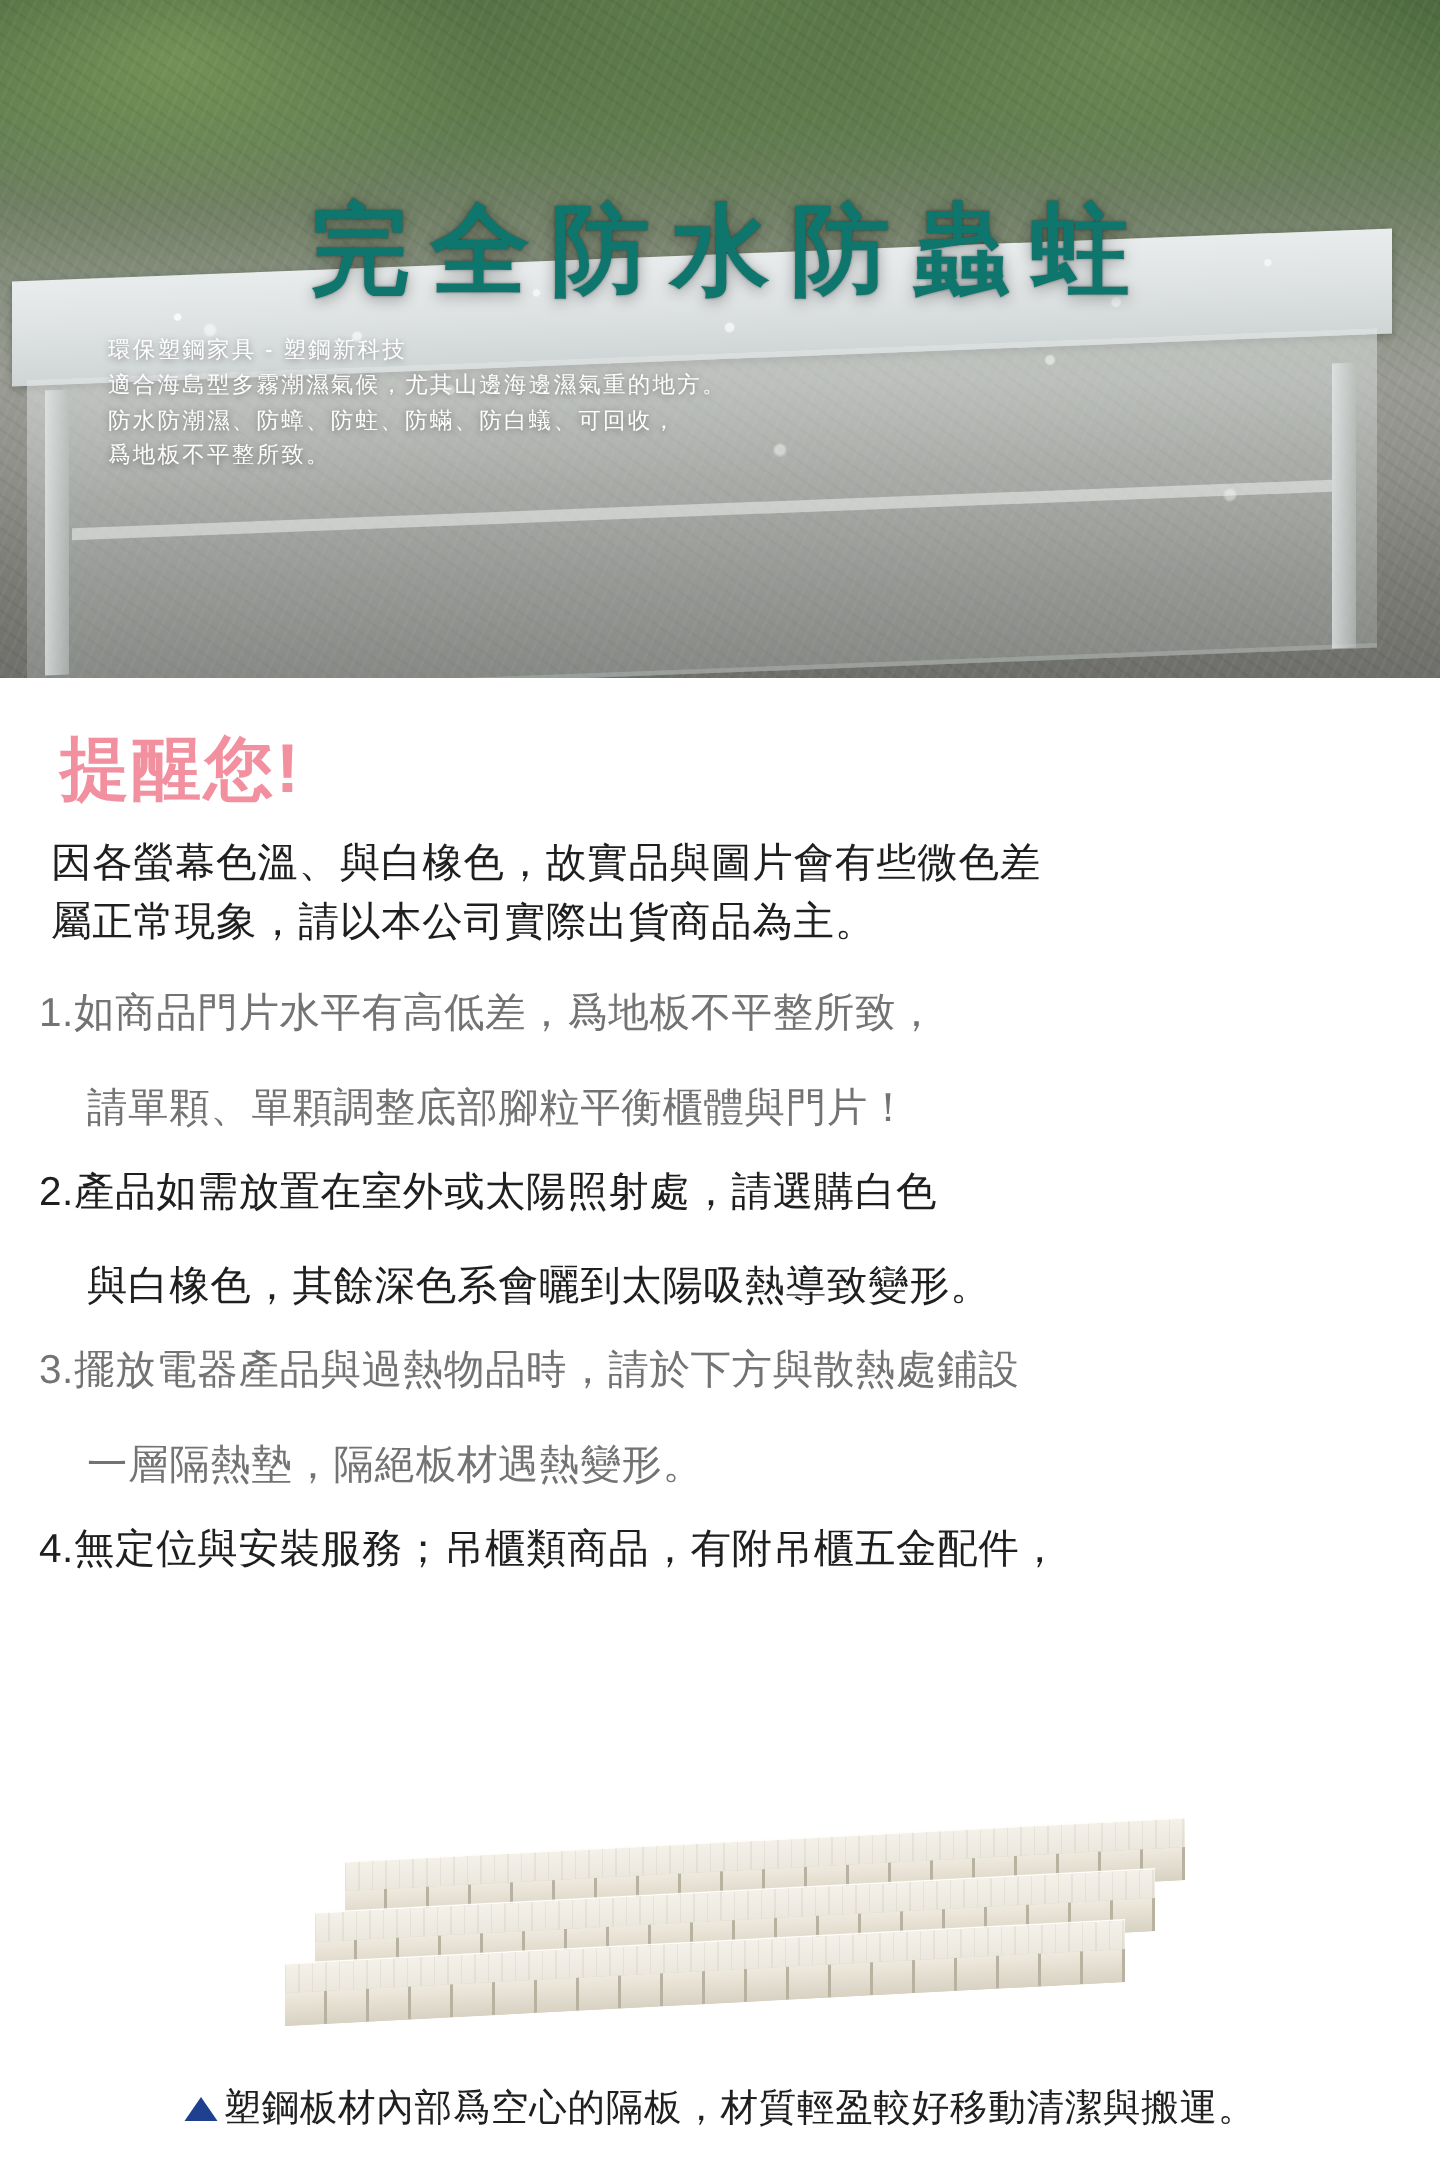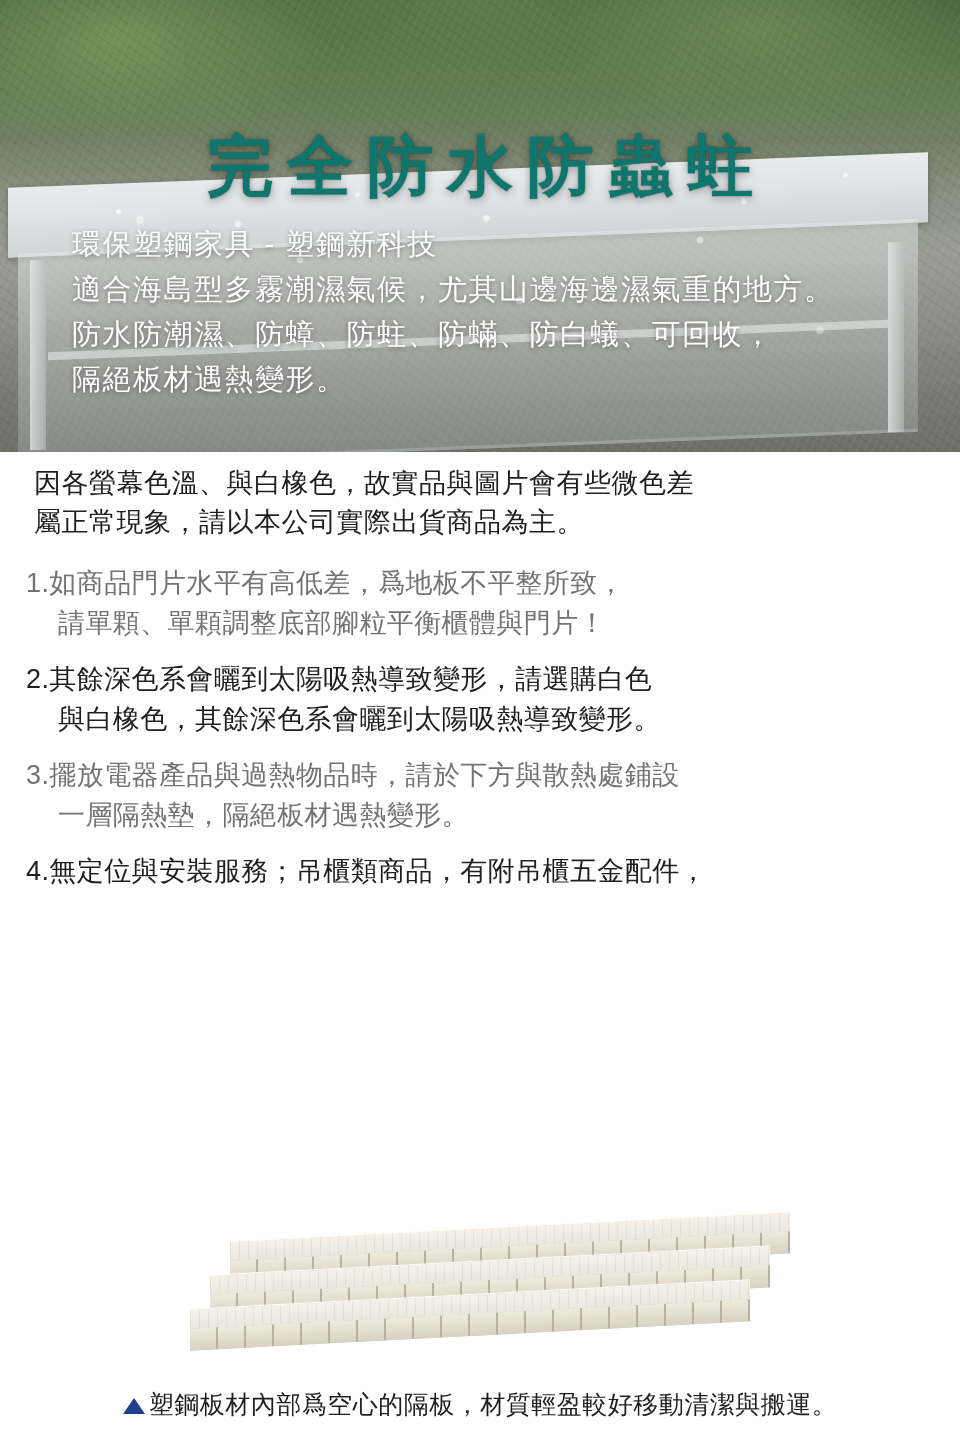--- a/index.html
+++ b/index.html
@@ -118,21 +118,21 @@
     letter-spacing: 14px;
     text-indent: 14px;
     text-shadow: 0 2px 10px rgba(0,0,0,.35), 0 0 2px rgba(0,0,0,.4);
     white-space: nowrap;
   }
   .hero-lines {
     position: absolute;
     left: 72px;
     top: 222px;
     color: #ffffff;
-    font-size: 29px;
+    font-size: 15px;
     line-height: 1.55;
     letter-spacing: 1.5px;
     text-shadow: 0 1px 5px rgba(0,0,0,.4);
   }
   .hero-lines .line { display: block; }
   .hero-lines .gap { }
 
   
   .notice {
     position: absolute;
@@ -161,21 +161,21 @@
     list-style: none;
   }
   .notice-item {
     margin: 0 0 16px 0;
     padding: 0 24px 0 26px;
     font-size: 27px;
     line-height: 1.48;
     letter-spacing: 0.4px;
   }
   .notice-item .l1 { display: block; }
-  .notice-item .l2 { display: block; padding-left: 32px; }
+  .notice-item .l2 { display: block; padding-left: 32px; margin-top: 23px; }
   .pink { color: #737373; }
   .dark { color: #1f1f1f; }
 
   
   .panel-wrap {
     position: absolute;
     left: 0;
     top: 1218px;
     width: 960px;
     height: 222px;
@@ -258,38 +258,39 @@
     <div class="cab-leg r"></div>
   </div>
   <div class="drops"></div>
 
   <h1 class="hero-title">完全防水防蟲蛀</h1>
 
   <div class="hero-lines">
     <span class="line">環保塑鋼家具 - 塑鋼新科技</span>
     <span class="line">適合海島型多霧潮濕氣候，尤其山邊海邊濕氣重的地方。</span>
     <span class="line gap">防水防潮濕、防蟑、防蛀、防蟎、防白蟻、可回收，</span>
-    <span class="line">隔絕板材遇熱變形。</span>
+    <span class="line">爲地板不平整所致。</span>
   </div>
 </section>
 
 <section class="notice">
+  <h2 class="notice-heading">提醒您!</h2>
 
   <div class="notice-intro">
     <span class="line">因各螢幕色溫、與白橡色，故實品與圖片會有些微色差</span>
     <span class="line">屬正常現象，請以本公司實際出貨商品為主。</span>
   </div>
 
   <ol class="notice-list">
     <li class="notice-item">
       <span class="l1 pink"><span>1.</span><span>如商品門片水平有高低差，爲地板不平整所致，</span></span>
       <span class="l2 pink">請單顆、單顆調整底部腳粒平衡櫃體與門片！</span>
     </li>
     <li class="notice-item">
-      <span class="l1 dark"><span>2.</span><span>其餘深色系會曬到太陽吸熱導致變形，請選購白色</span></span>
+      <span class="l1 dark"><span>2.</span><span>產品如需放置在室外或太陽照射處，請選購白色</span></span>
       <span class="l2 dark">與白橡色，其餘深色系會曬到太陽吸熱導致變形。</span>
     </li>
     <li class="notice-item">
       <span class="l1 pink"><span>3.</span><span>擺放電器產品與過熱物品時，請於下方與散熱處鋪設</span></span>
       <span class="l2 pink">一層隔熱墊，隔絕板材遇熱變形。</span>
     </li>
     <li class="notice-item">
       <span class="l1 dark"><span>4.</span><span>無定位與安裝服務；吊櫃類商品，有附吊櫃五金配件，</span></span>
     </li>
   </ol>

